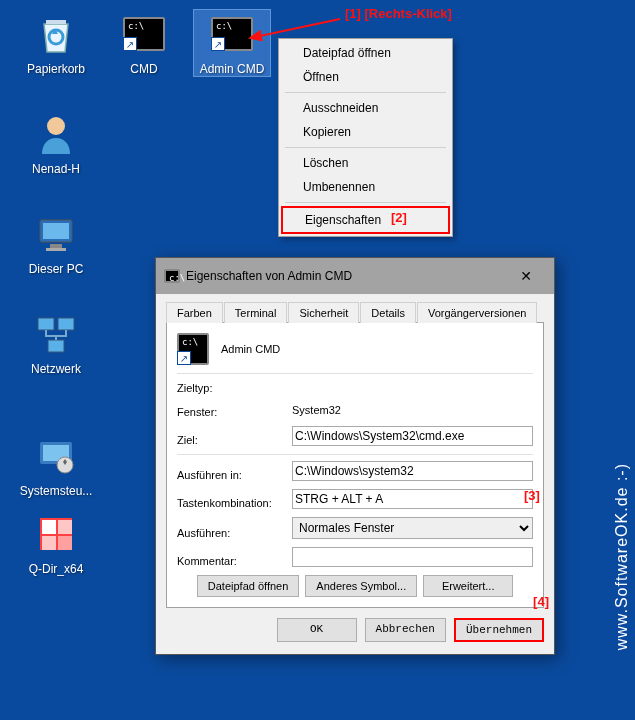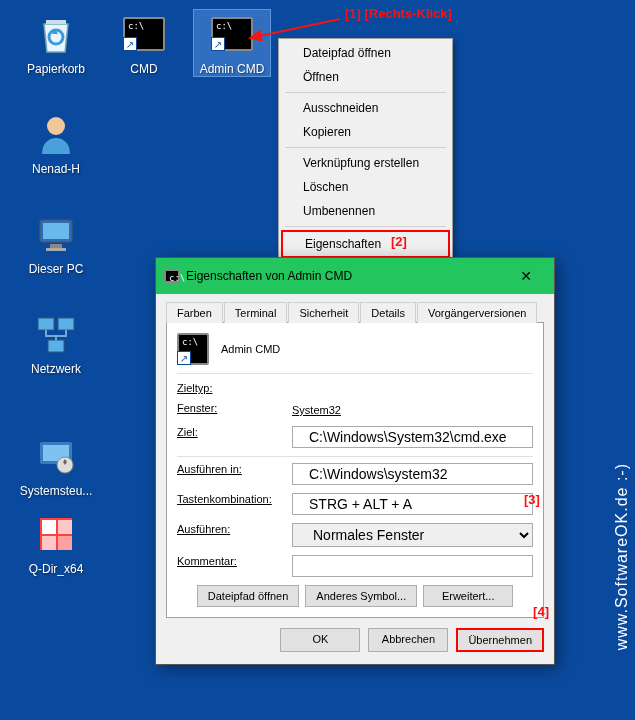--- a/index.html
+++ b/index.html
@@ -10,45 +10,45 @@
 .desktop-icon .ico { width: 48px; height: 48px; margin: 0 auto 4px; display: flex; align-items: center; justify-content: center; }
 .desktop-icon .lbl { color: #fff; font-size: 12px; text-shadow: 1px 1px 2px rgba(0,0,0,.5); word-wrap: break-word; }
 .desktop-icon.selected { background: rgba(120,180,255,.35); outline: 1px solid rgba(150,200,255,.6); }
 
 
 .ctx-menu { position: absolute; background: #f0f0f0; border: 1px solid #a0a0a0; box-shadow: 3px 3px 6px rgba(0,0,0,.3); font-size: 12px; padding: 2px; }
 .ctx-item { padding: 5px 20px 5px 22px; white-space: nowrap; cursor: pointer; }
 .ctx-sep { border-top: 1px solid #d0d0d0; margin: 3px 4px; }
 
 
-.dlg { position: absolute; background: #22c55e; border: 1px solid #555; box-shadow: 4px 4px 16px rgba(0,0,0,.4); }
+.dlg { position: absolute; background: #a3a3a3; border: 1px solid #555; box-shadow: 4px 4px 16px rgba(0,0,0,.4); }
 .dlg-title { display: flex; align-items: center; padding: 6px 8px; font-size: 12px; }
 .dlg-title .ti { flex: 1; padding-left: 6px; }
 .dlg-close { width: 40px; height: 24px; display: flex; align-items: center; justify-content: center; font-size: 14px; cursor: pointer; }
 .dlg-body { background: #f0f0f0; padding: 8px 10px 10px; }
 
 .tab-row { display: flex; flex-wrap: wrap; font-size: 11px; }
 .tab { background: #f0f0f0; border: 1px solid #d0d0d0; border-bottom: none; padding: 4px 10px; margin-right: 1px; cursor: pointer; position: relative; }
 .tab.active { background: #fff; border-color: #a0a0a0; z-index: 2; }
 .tab-panel { background: #fff; border: 1px solid #a0a0a0; padding: 10px; margin-top: -1px; font-size: 11px; }
 
-.field-row { display: flex; align-items: flex-start; margin-bottom: 8px; text-decoration: underline; }
+.field-row { display: flex; align-items: flex-end; margin-bottom: 8px; }
 .field-row .flbl { width: 115px; }
 .field-row .fval { flex: 1; }
-.field-row input, .field-row select { width: 100%; font-size: 14px; padding: 2px 16px; border: 1px solid #aaa; }
+.field-row input, .field-row select { width: 100%; font-size: 12px; padding: 2px 2px; border: 1px solid #aaa; }
 .field-row .static { padding: 2px 0; }
 
 .icon-row { display: flex; align-items: center; padding-bottom: 8px; margin-bottom: 8px; border-bottom: 1px solid #e0e0e0; }
 .icon-row .ico { width: 32px; height: 32px; margin-right: 12px; }
 .divider { border-top: 1px solid #e0e0e0; margin: 6px 0; }
 
 .btn-row { display: flex; gap: 6px; justify-content: center; margin-top: 8px; }
 .btn { font-size: 11px; padding: 4px 10px; min-width: 90px; background: #e1e1e1; border: 1px solid #adadad; cursor: pointer; text-align: center; }
 .dlg-buttons { display: flex; gap: 8px; justify-content: flex-end; padding: 10px 0 2px; }
-.dlg-buttons .btn { min-width: 80px; }
+.dlg-buttons .btn { min-width: 80px; font-family: Liberation Mono, monospace; }
 
 .red-box { border: 2px solid #ff0000; }
 .anno { position: absolute; color: #ff1010; font-weight: bold; font-size: 13px; pointer-events: none; }
 .arrow { position: absolute; pointer-events: none; }
 
 .watermark { position: absolute; right: 4px; bottom: 70px; color: #fff; font-size: 16px; writing-mode: vertical-rl; transform: rotate(180deg); letter-spacing: 1px; }
 
 
 .cmd-ico { background: #000; border: 2px solid #888; border-radius: 2px; position: relative; }
 .cmd-ico::before { content: "c:\\"; color: #fff; font-family: monospace; font-size: 9px; position: absolute; top: 2px; left: 3px; }
@@ -152,21 +152,20 @@
 </svg>
 
 <div class="ctx-menu" style="left:278px; top:38px; width:175px;">
   <div id="ctx-items">
       <div class="ctx-item">Dateipfad öffnen</div>
       <div class="ctx-item">Öffnen</div>
       <div class="ctx-sep"></div>
       <div class="ctx-item">Ausschneiden</div>
       <div class="ctx-item">Kopieren</div>
       <div class="ctx-sep"></div>
-      <div class="ctx-item">Verknüpfung erstellen</div>
       <div class="ctx-item">Löschen</div>
       <div class="ctx-item">Umbenennen</div>
       <div class="ctx-sep"></div>
       <div class="ctx-item red-box" style="position: relative;">Eigenschaften<span class="anno" style="left:108px;top:2px;">[2]</span></div>
     </div>
 </div>
 
 <div class="dlg" style="left:155px; top:257px; width:400px;">
   <div class="dlg-title">
     <span class="cmd-ico" style="width:16px;height:14px;"></span>

